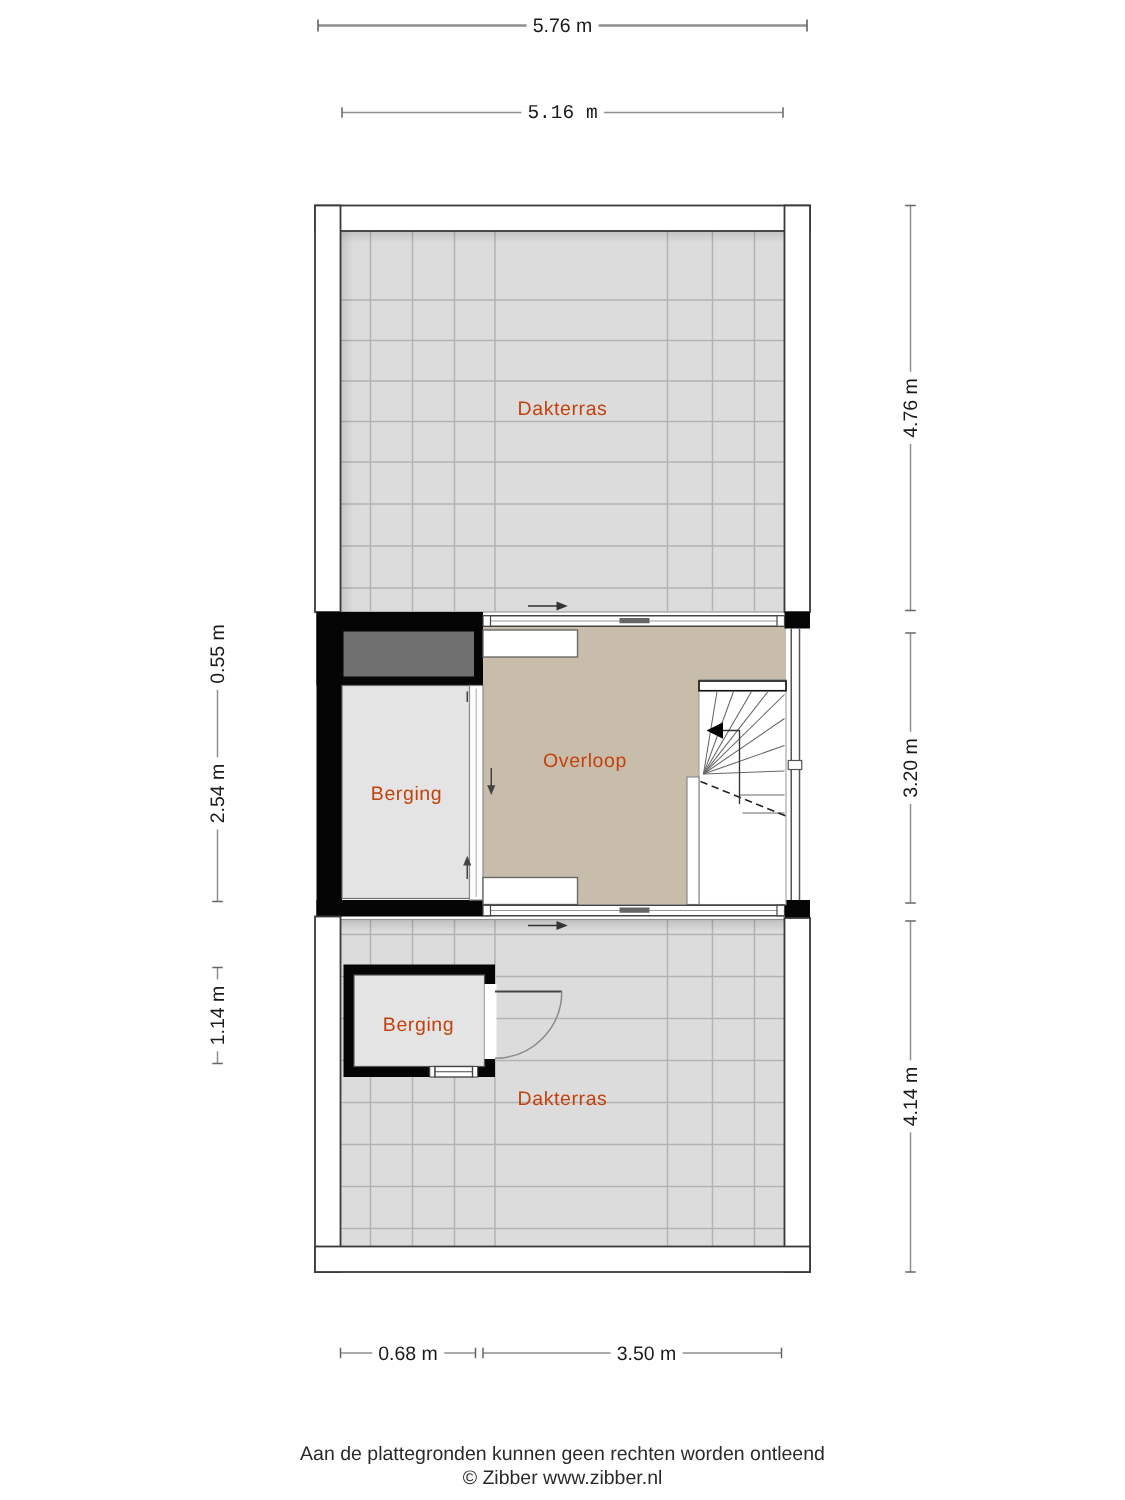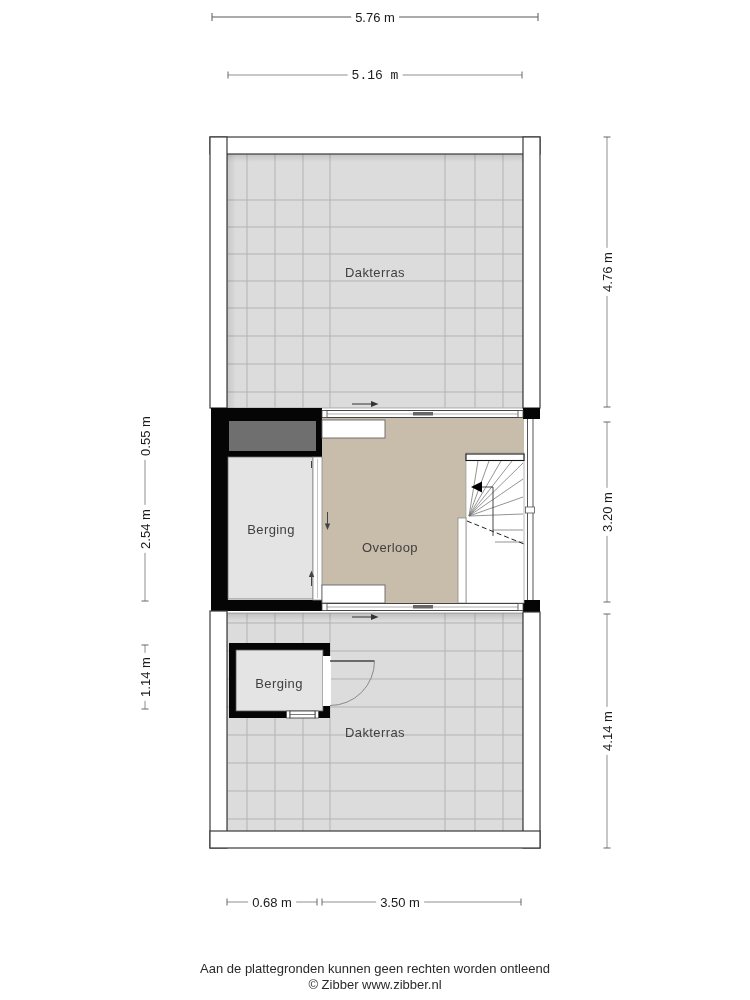--- a/index.html
+++ b/index.html
@@ -2,21 +2,21 @@
 <html><head>
 <meta charset="utf-8">
 <style>
   html,body{margin:0;padding:0;background:#fff;}
   .canvas{position:relative;width:750px;height:1000px;background:#ffffff;overflow:hidden;
           font-family:"Liberation Sans","DejaVu Sans",sans-serif;}
   .plan-svg{position:absolute;left:0;top:0;}
   .lbl{position:absolute;font-size:13px;color:#1b1b1b;white-space:nowrap;
        transform:translate(-50%,-50%);background:#fff;padding:0 4px;line-height:15px;}
   .lbl.vert{transform:translate(-50%,-50%) rotate(-90deg);}
-  .lbl.room{background:transparent;padding:0;color:#404040;letter-spacing:0.4px;}
+  .lbl.room{background:transparent;padding:0;color:#c2410c;letter-spacing:0.4px;}
   .footer{position:absolute;width:100%;text-align:center;font-size:13px;color:#2a2a2a;line-height:16px;}
 </style>
 </head>
 <body>
 
 <div class="canvas">
 
 <svg class="plan-svg" width="750" height="1000" viewBox="0 0 750 1000">
   <defs>
     <linearGradient id="shadeV" x1="0" y1="0" x2="0" y2="1">
@@ -225,24 +225,24 @@
 
 <div class="lbl vert" style="left:607px;top:272px;">4.76 m</div>
 <div class="lbl vert" style="left:607px;top:512px;">3.20 m</div>
 <div class="lbl vert" style="left:607px;top:731px;">4.14 m</div>
 
 <div class="lbl vert" style="left:145px;top:436px;">0.55 m</div>
 <div class="lbl vert" style="left:145px;top:529px;">2.54 m</div>
 <div class="lbl vert" style="left:145px;top:677px;">1.14 m</div>
 
 <div class="lbl" style="left:272px;top:902px;">0.68 m</div>
-<div class="lbl" style="left:400px;top:902px;">3.50 m</div>
+<div class="lbl" style="left:431px;top:902px;">3.50 m</div>
 
 <div class="lbl room" style="left:375px;top:272px;">Dakterras</div>
-<div class="lbl room" style="left:390px;top:507px;margin-top:40px;">Overloop</div>
+<div class="lbl room" style="left:390px;top:507px;">Overloop</div>
 <div class="lbl room" style="left:271px;top:529px;">Berging</div>
 <div class="lbl room" style="left:279px;top:683px;">Berging</div>
 <div class="lbl room" style="left:375px;top:732px;">Dakterras</div>
 
 <div class="footer" style="top:961px;">Aan de plattegronden kunnen geen rechten worden ontleend</div>
 <div class="footer" style="top:977px;">© Zibber www.zibber.nl</div>
 
 </div>
 
 </body></html>

